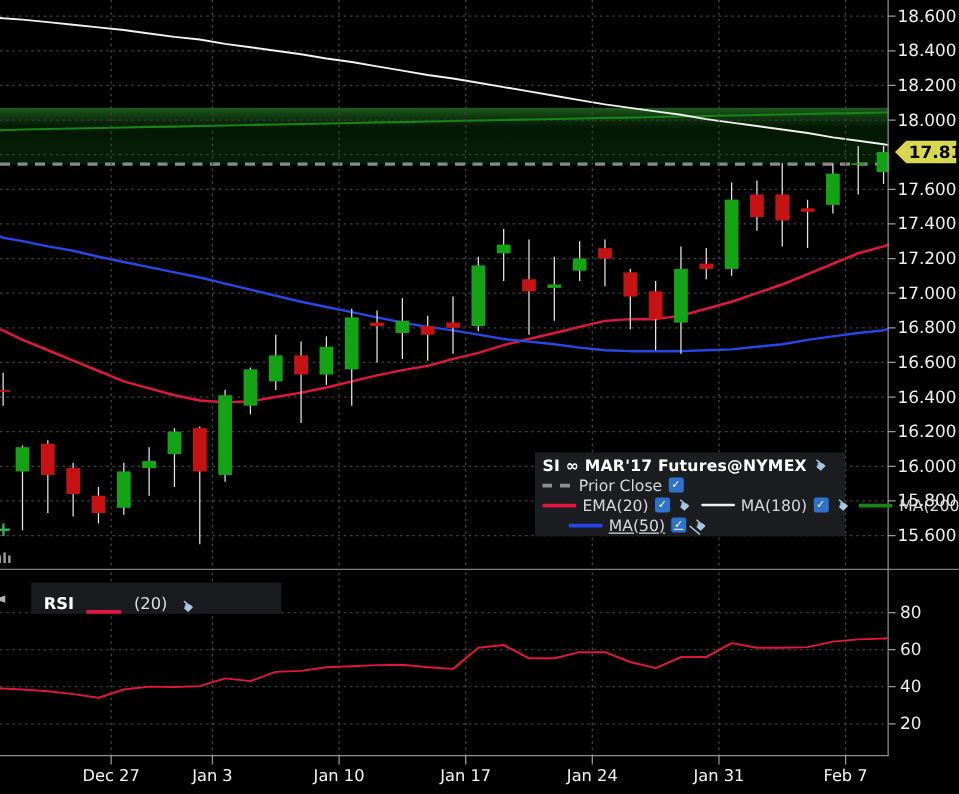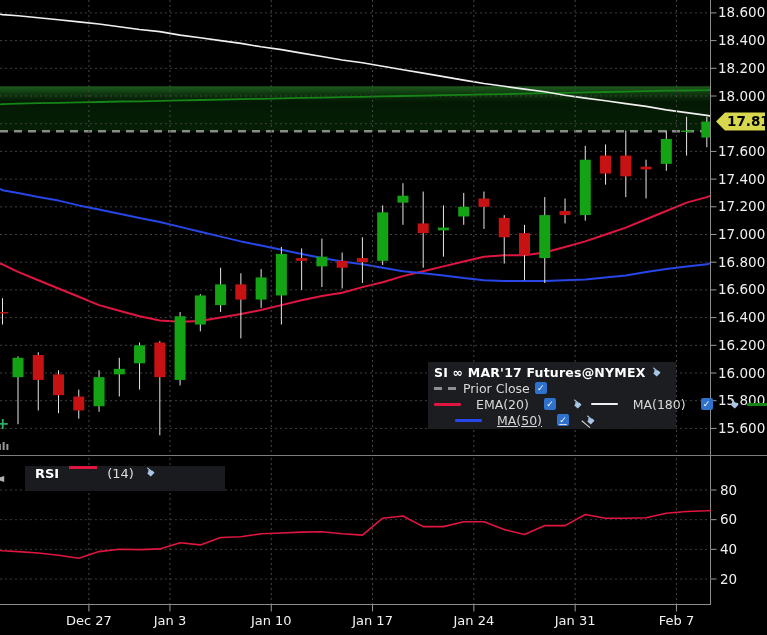--- a/index.html
+++ b/index.html
@@ -11,25 +11,25 @@
           background:rgba(28,30,34,0.97);padding:2px 6px;box-sizing:border-box;z-index:5;}
   .lrow{display:flex;align-items:center;height:16px;gap:5px;color:#d9d9d9;font-size:12.5px;white-space:nowrap;}
   .ltitle{color:#fff;font-weight:bold;font-size:12.5px;letter-spacing:.2px;}
   .sample{display:inline-block;width:27px;height:3px;border-radius:1px;flex:0 0 auto;}
   .sample.thin{height:2px;}
   .dash-sample{display:inline-block;width:24px;height:3px;flex:0 0 auto;
                background:repeating-linear-gradient(90deg,#8f8f8f 0 8px,transparent 8px 14px);}
   .cb{display:inline-flex;align-items:center;justify-content:center;width:12px;height:12px;
       background:#2f72cd;border-radius:2px;color:#fff;font-size:9px;line-height:1;flex:0 0 auto;}
   .hand{color:#aac6e6;font-size:12px;line-height:1;transform:rotate(40deg);flex:0 0 auto;}
-  .lgroup{display:flex;align-items:center;gap:15px;margin-right:4px;}
+  .lgroup{display:flex;align-items:center;gap:5px;margin-right:4px;}
   .indent{padding-left:21px;text-decoration:underline;}
   
   .rsi-legend{position:absolute;left:25px;top:466px;width:200px;height:25px;z-index:5;
-              background:rgba(26,28,32,0.97);display:flex;align-items:flex-start;gap:10px;
+              background:rgba(26,28,32,0.97);display:flex;align-items:flex-end;gap:10px;
               padding:0 10px;box-sizing:border-box;color:#ddd;font-size:13px;}
   .rsi-name{color:#fff;font-weight:bold;}
   .rsi-sample{display:inline-block;width:28px;height:3px;}
   
   .edge-icon{position:absolute;z-index:6;line-height:1;}
   #icon-plus{left:-4px;top:416px;color:#2fae5f;font-size:16px;font-weight:bold;}
   #icon-bars{left:-2px;top:441px;color:#9a9a9a;font-size:11px;font-weight:bold;letter-spacing:0;}
   #icon-collapse{left:-5px;top:472px;color:#b0b0b0;font-size:12px;}
 </style>
 </head>
@@ -286,20 +286,20 @@
             <span>✓</span>
           </span>
         <span class="hand">☚</span>
       </span>
     </div>
   </div>
 
   <div class="rsi-legend">
     <span class="rsi-name">RSI</span>
     <span class="rsi-sample" id="rsi-sample" style="background: rgb(224, 21, 64);"></span>
-    <span>(14)</span>
+    <span>(20)</span>
     <span class="hand">☚</span>
   </div>
 
   <div class="edge-icon" id="icon-plus">+</div>
   <div class="edge-icon" id="icon-bars">ılı</div>
   <div class="edge-icon" id="icon-collapse">◄</div>
 </div>
 
 </body></html>

